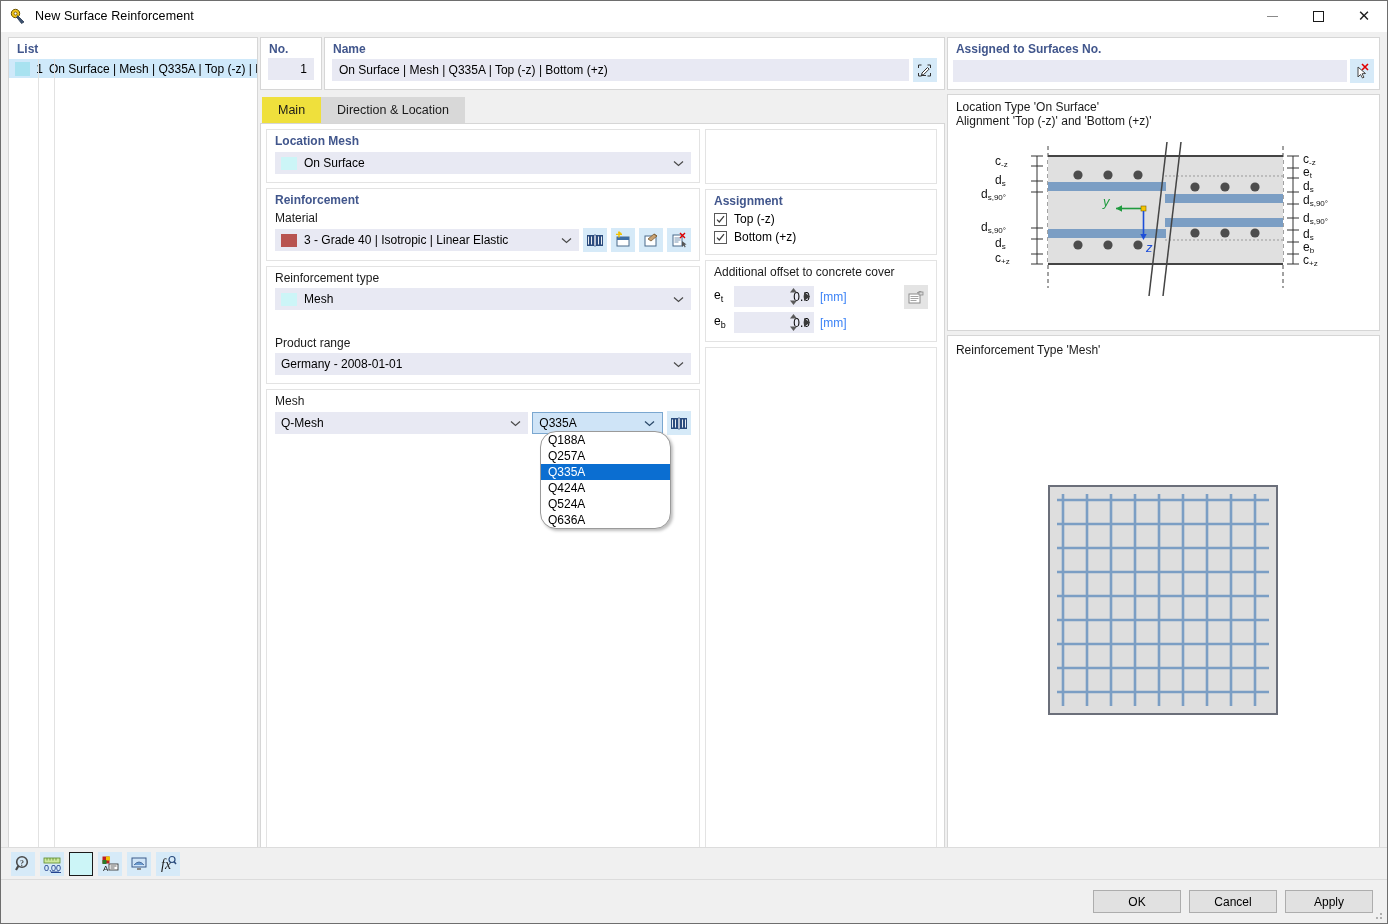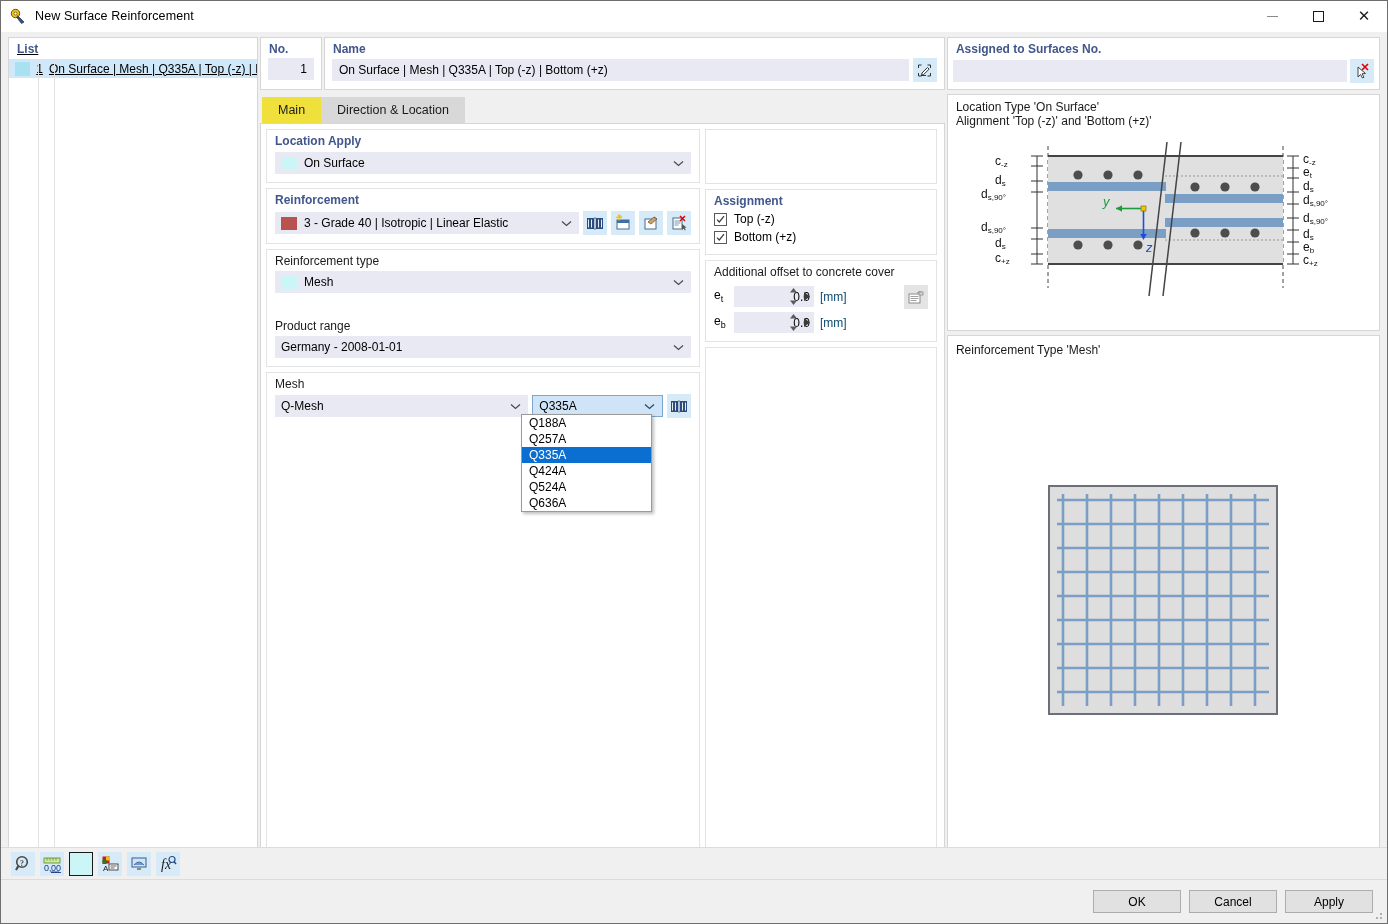--- a/index.html
+++ b/index.html
@@ -48,21 +48,20 @@
     background: #f0f0f0;
     display: flex;
     padding: 0;
   }
 
   
   .left-pane {
     width: 250px; margin: 5px 0 0 7px;
     display: flex; flex-direction: column;
     height: 869px;
-    text-decoration: underline;
   }
   .panel {
     background: #ffffff;
     border: 1px solid #d6d6d6;
   }
   .panel-label {
     font-size: 12px; color: #41568c; font-weight: bold;
     padding: 4px 8px 3px 8px;
   }
   .list-box {
@@ -189,21 +188,21 @@
   .offset-lab { width: 14px; font-size: 12px; }
   .spin {
     width: 80px; height: 21px; background: #e8e9f3; display: flex; align-items: center;
     justify-content: flex-end; padding-right: 4px; font-size: 12px; position: relative;
   }
   .spin .arrows {
     position: absolute; right: 16px; top: 2px; width: 9px; height: 17px;
     display: flex; flex-direction: column; align-items: center; justify-content: space-between;
   }
   .spin .play { position: absolute; right: 4px; top: 50%; transform: translateY(-50%); }
-  .unit { font-size: 12px; color: #0c4a6e; }
+  .unit { font-size: 12px; color: #3b82f6; }
 
   
   .comment-strip { display: flex; gap: 3px; margin-top: 5px; }
   .comment-box { flex: 1 1 auto; }
   .comment-side { width: 48px; background:#fff; border:1px solid #d6d6d6; }
 
   
   .right-pane {
     width: 435px; margin: 5px 7px 0 2px; display: flex; flex-direction: column; gap: 4px;
   }
@@ -363,34 +362,35 @@
       <div class="tabs">
         <div class="tab active">Main</div>
         <div class="tab">Direction &amp; Location</div>
       </div>
 
       <div class="tab-content">
 
         <div class="col-a">
 
           <div class="group">
-            <div class="group-title">Location Apply</div>
+            <div class="group-title">Location Mesh</div>
             <div class="combo">
               <span class="sw sw-cyan"></span>
               <span>On Surface</span>
               <span class="chev">
                 <svg width="11" height="7" viewBox="0 0 11 7">
                     <path d="M1 1.5 L5.5 5.5 L10 1.5" stroke="#4a4a4a" stroke-width="1.2" fill="none"></path>
                   </svg>
               </span>
             </div>
           </div>
 
           <div class="group">
             <div class="group-title">Reinforcement</div>
+            <div class="sub-label">Material</div>
             <div class="combo-row">
               <div class="combo" style="flex:1 1 auto">
                 <span class="sw sw-red"></span>
                 <span>3 - Grade 40 | Isotropic | Linear Elastic</span>
                 <span class="chev">
                   <svg width="11" height="7" viewBox="0 0 11 7">
                       <path d="M1 1.5 L5.5 5.5 L10 1.5" stroke="#4a4a4a" stroke-width="1.2" fill="none"></path>
                     </svg>
                 </span>
               </div>
@@ -472,21 +472,21 @@
               <div class="icon-btn">
                 <svg width="18" height="14" viewBox="0 0 18 14">
                   <path d="M1 2 h7 v11 h-7z" fill="#2b4c7e"></path>
                     <path d="M10 2 h7 v11 h-7z" fill="#2b4c7e"></path>
                   <path d="M8 2 h2 v11 h-2z" fill="#ffffff" stroke="#2b4c7e" stroke-width=".7"></path>
                   <path d="M2.5 3.5 v8 M5.5 3.5 v8 M12.5 3.5 v8 M15.5 3.5 v8" stroke="#ffffff" stroke-width=".9"></path>
                 </svg>
               </div>
             </div>
 
-            <div class="dd-popup" style="left:254px; top:41px;">
+            <div class="dd-popup" style="left:273px; top:41px;border-radius:16px;">
               <div class="dd-item">Q188A</div>
               <div class="dd-item">Q257A</div>
               <div class="dd-item sel">Q335A</div>
               <div class="dd-item">Q424A</div>
               <div class="dd-item">Q524A</div>
               <div class="dd-item">Q636A</div>
             </div>
           </div>
         </div>
 

